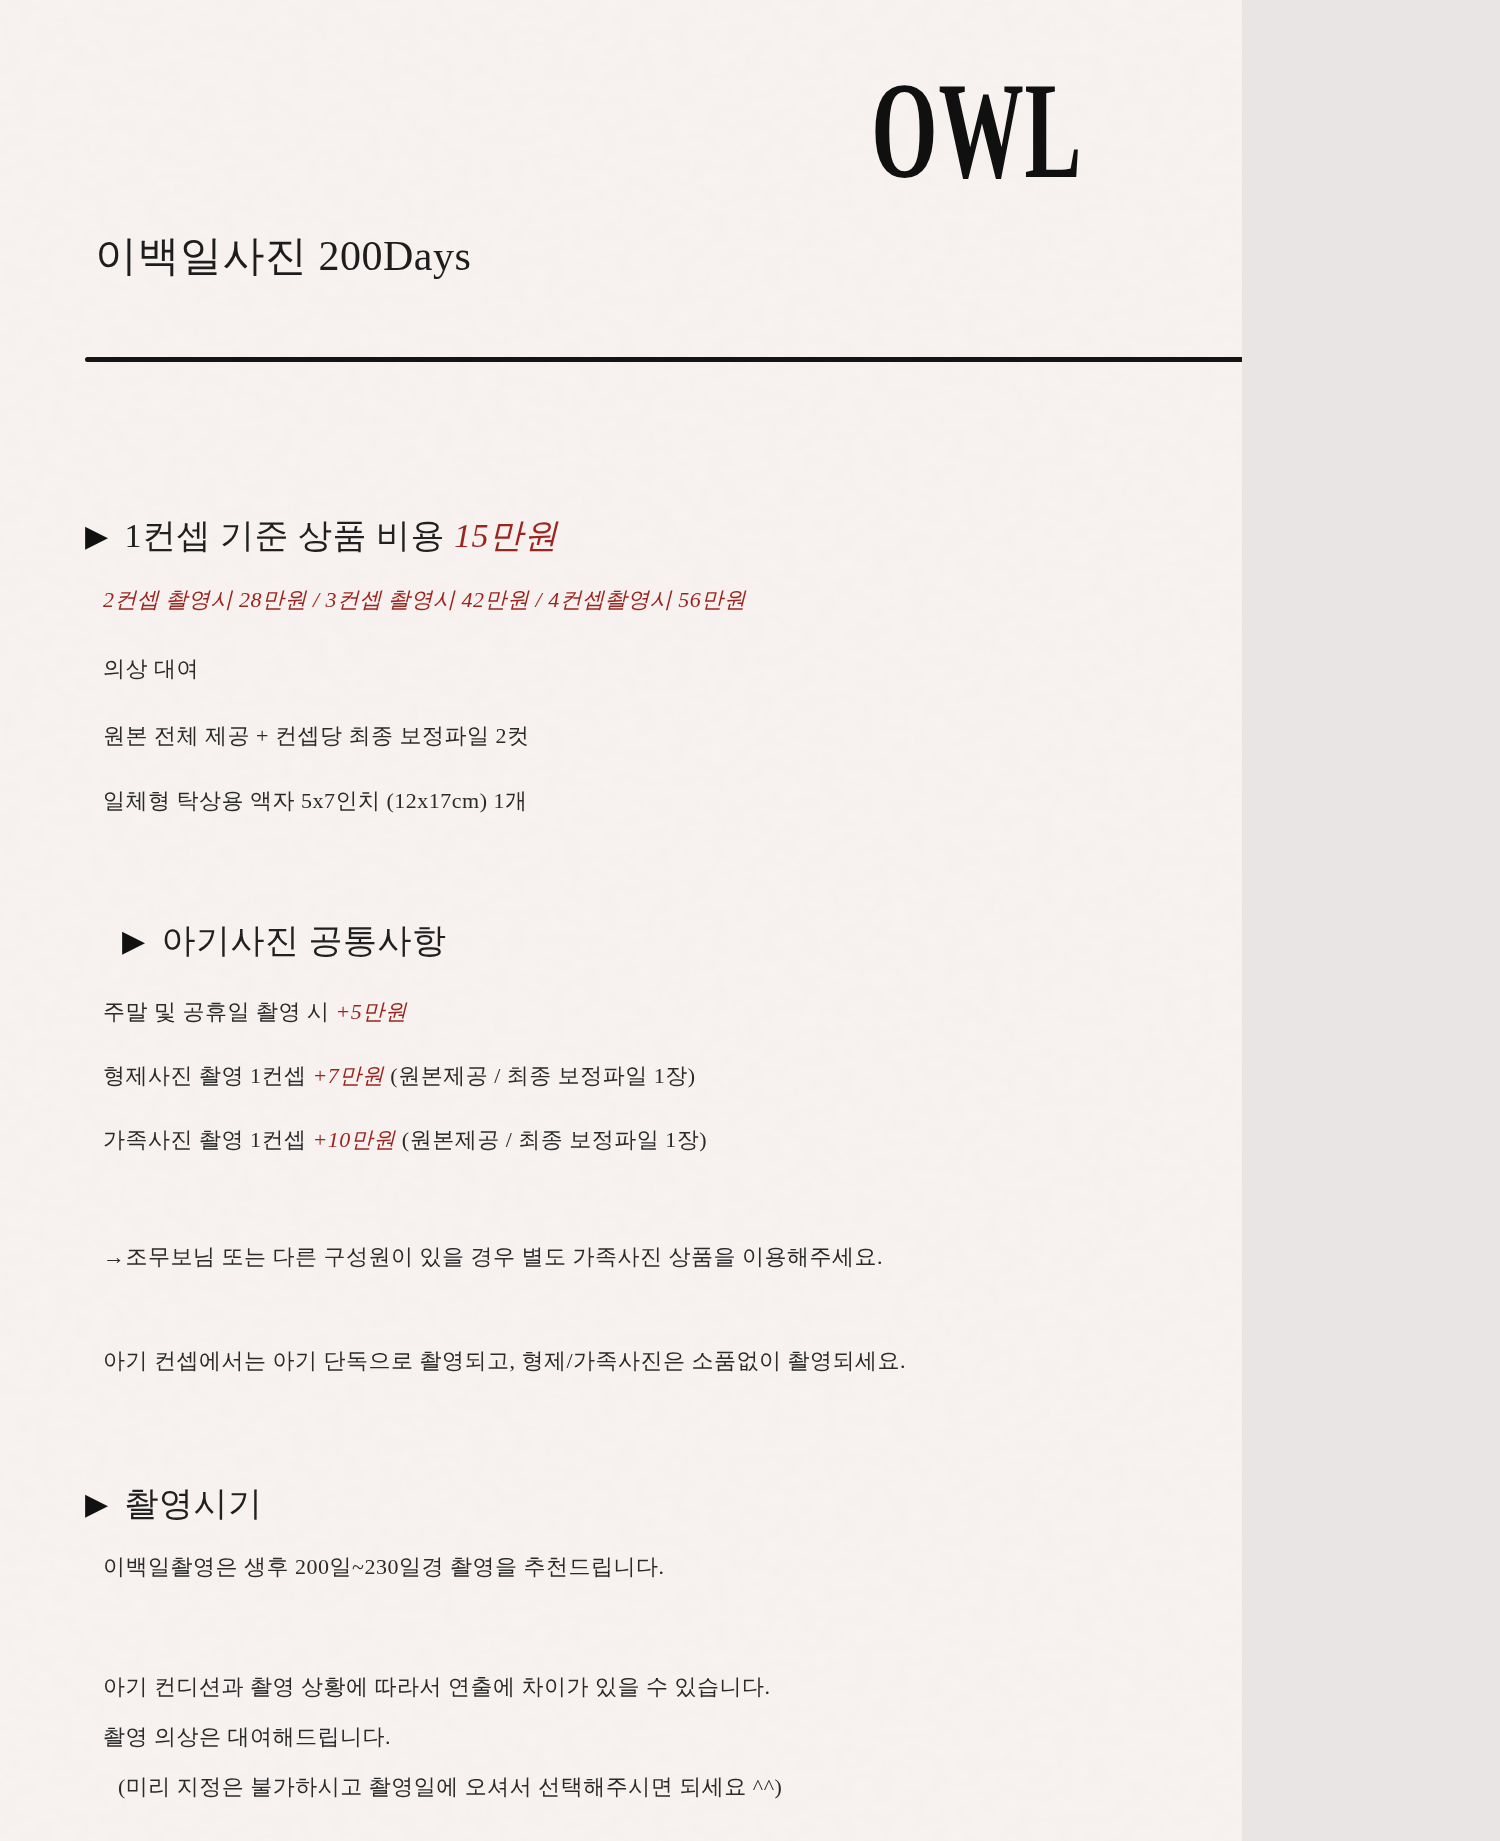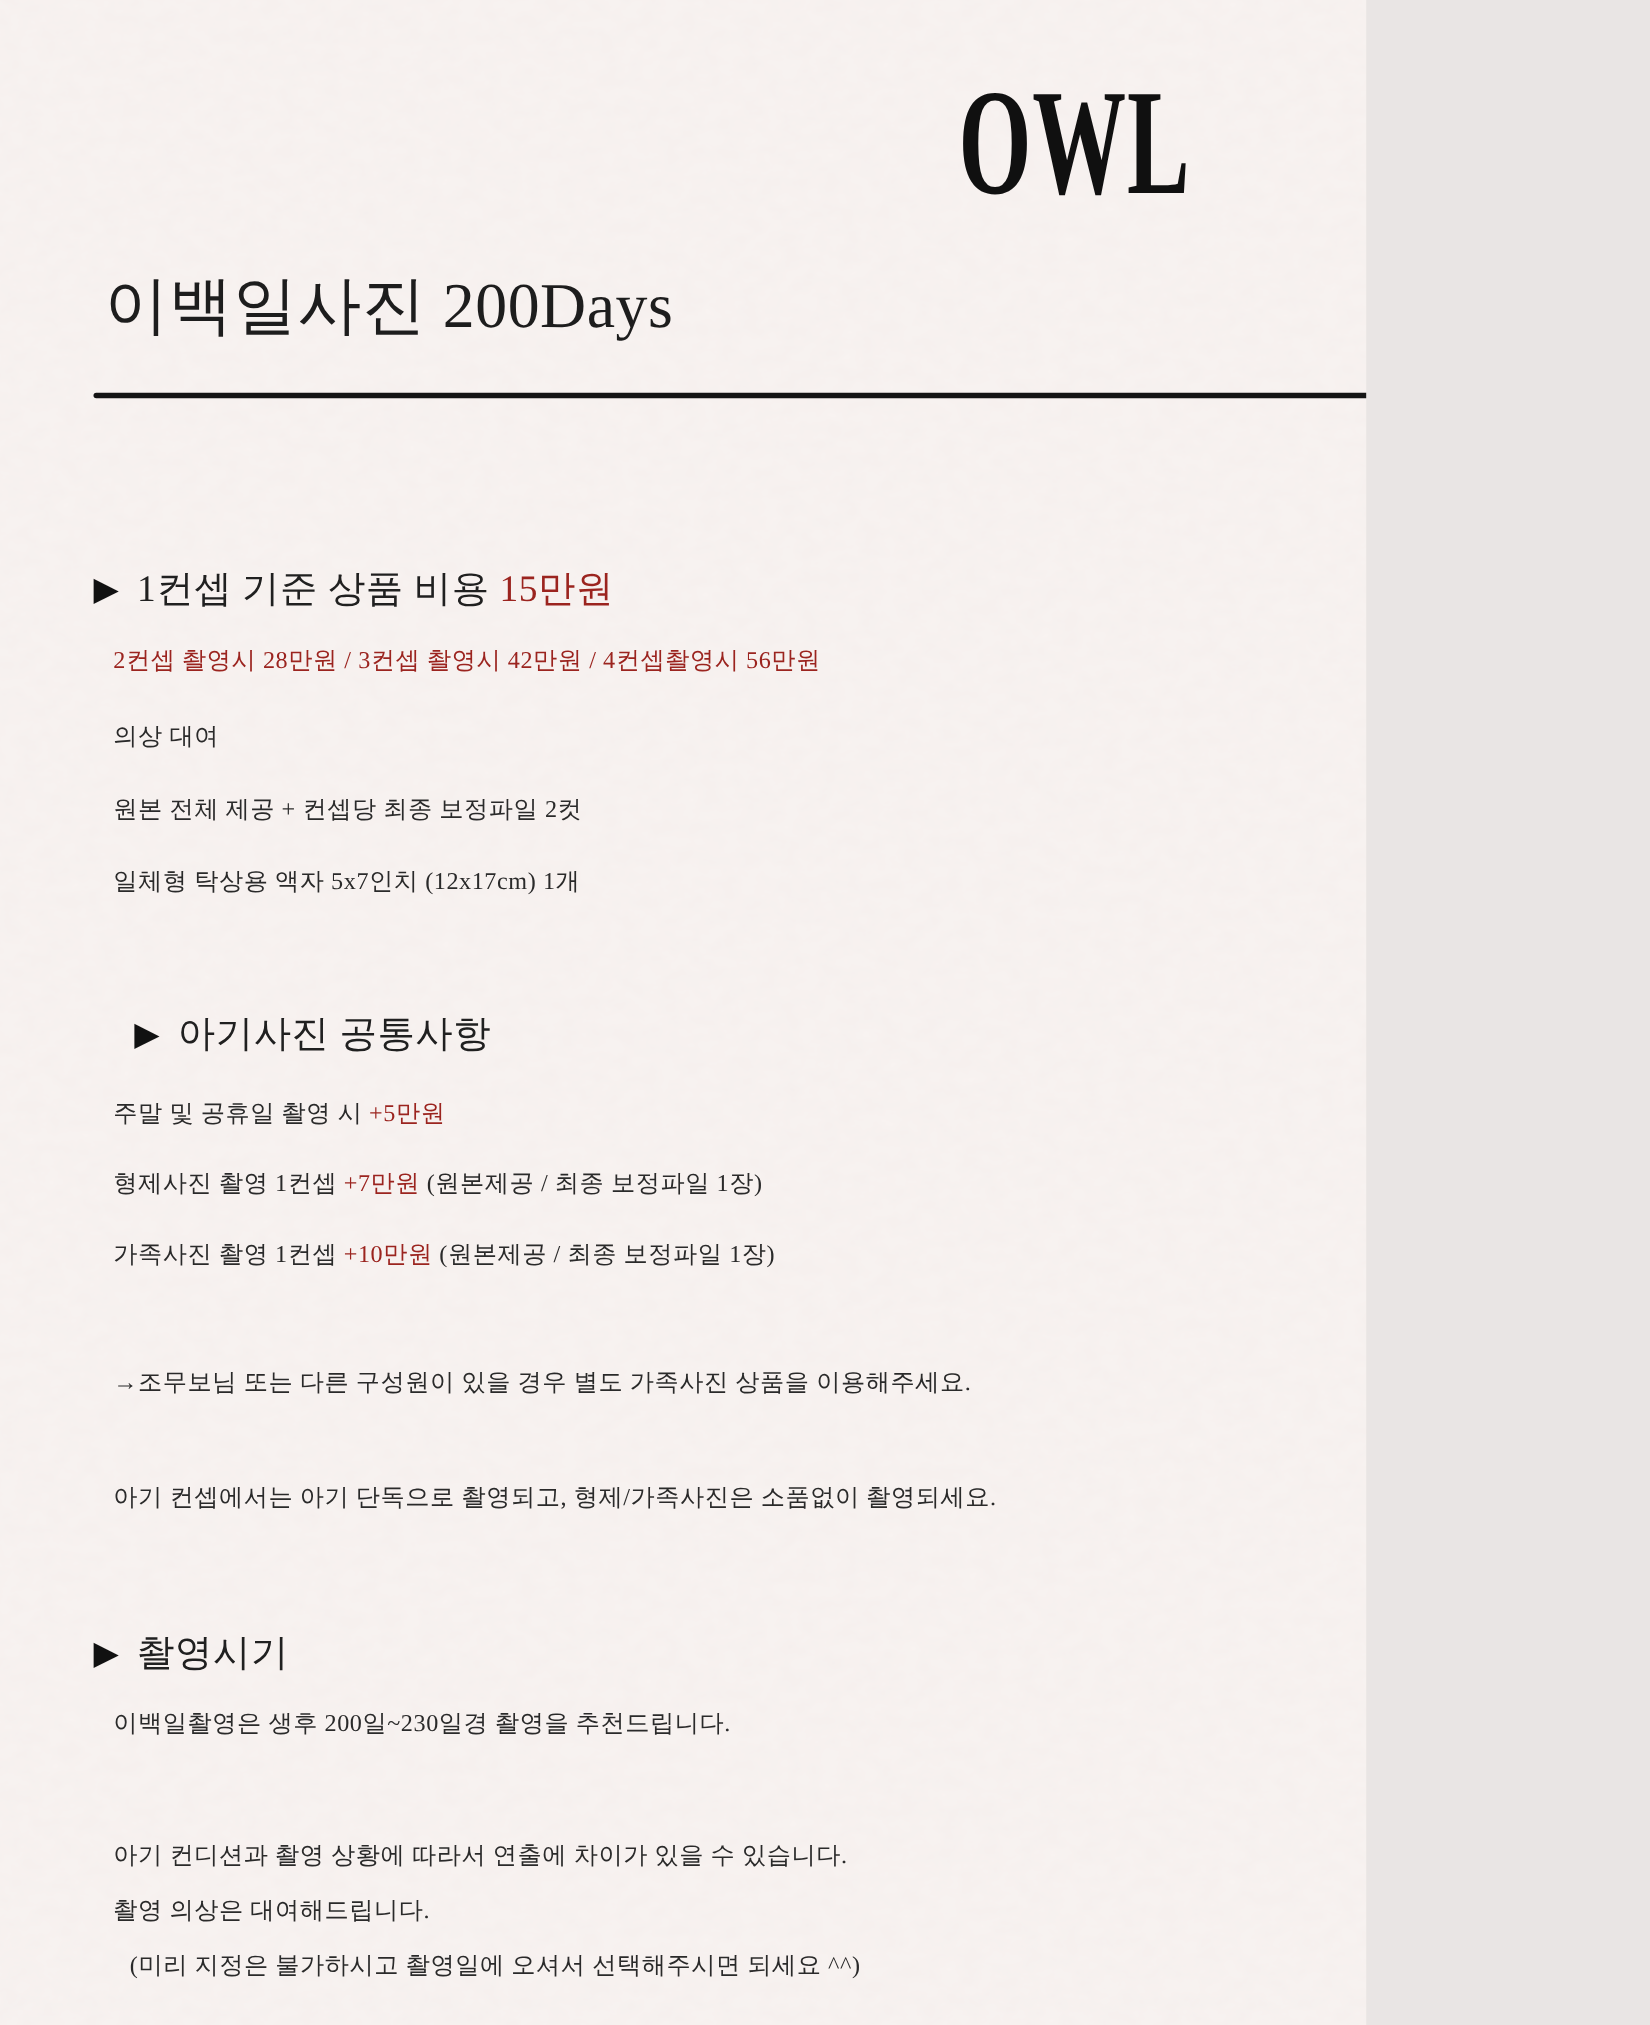--- a/index.html
+++ b/index.html
@@ -13,31 +13,31 @@
   }
   .texture{position:absolute;inset:0;pointer-events:none;}
   .logo{
     position:absolute;top:62px;right:160px;
     font-size:104px;font-weight:700;line-height:1;
     letter-spacing:1px;color:#101010;
     transform:scale(0.82,1.32);transform-origin:right top;
   }
   .title{
     position:absolute;left:95px;top:200px;
-    font-size:58px;letter-spacing:0.5px;color:#1d1d1d;
+    font-size:42px;letter-spacing:0.5px;color:#1d1d1d;
     white-space:nowrap;
   }
   .divider{
     position:absolute;left:85px;top:357px;
     width:1252px;height:5px;background:#141414;border-radius:3px;
   }
   p{position:absolute;margin:0;font-size:22px;white-space:nowrap;line-height:1.25;}
   .heading{font-size:34px;color:#202020;letter-spacing:0.5px;}
   .marker{display:inline-block;color:#111;margin-right:16px;font-size:30px;vertical-align:1px;}
-  .red{color:var(--accent-red,#9b241f);}
+  .red{color:var(--accent-red,#9b241f);font-style:italic;}
   .green{color:var(--accent-green,#55782b);}
   .body-line{color:var(--text,#2a2a2a);letter-spacing:0.5px;}
 </style>
 </head>
 <body>
 
 <div class="page">
 
   <svg class="texture" width="1500" height="1841" xmlns="http://www.w3.org/2000/svg">
     <filter id="paperNoise">

